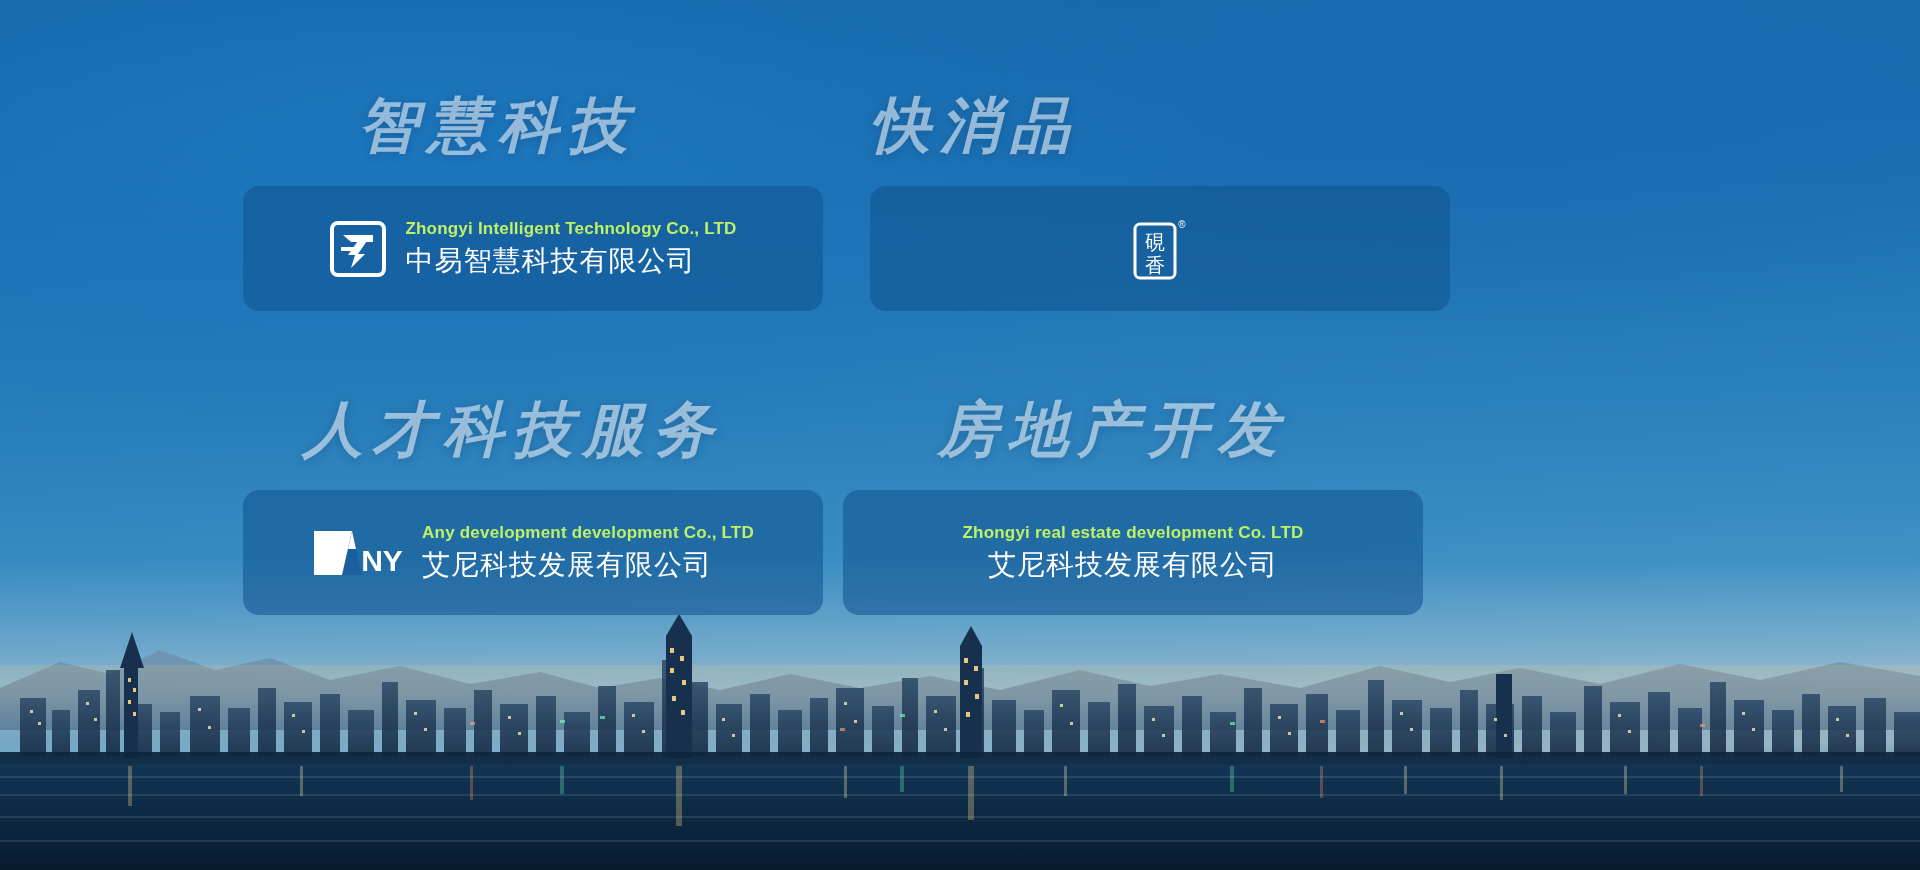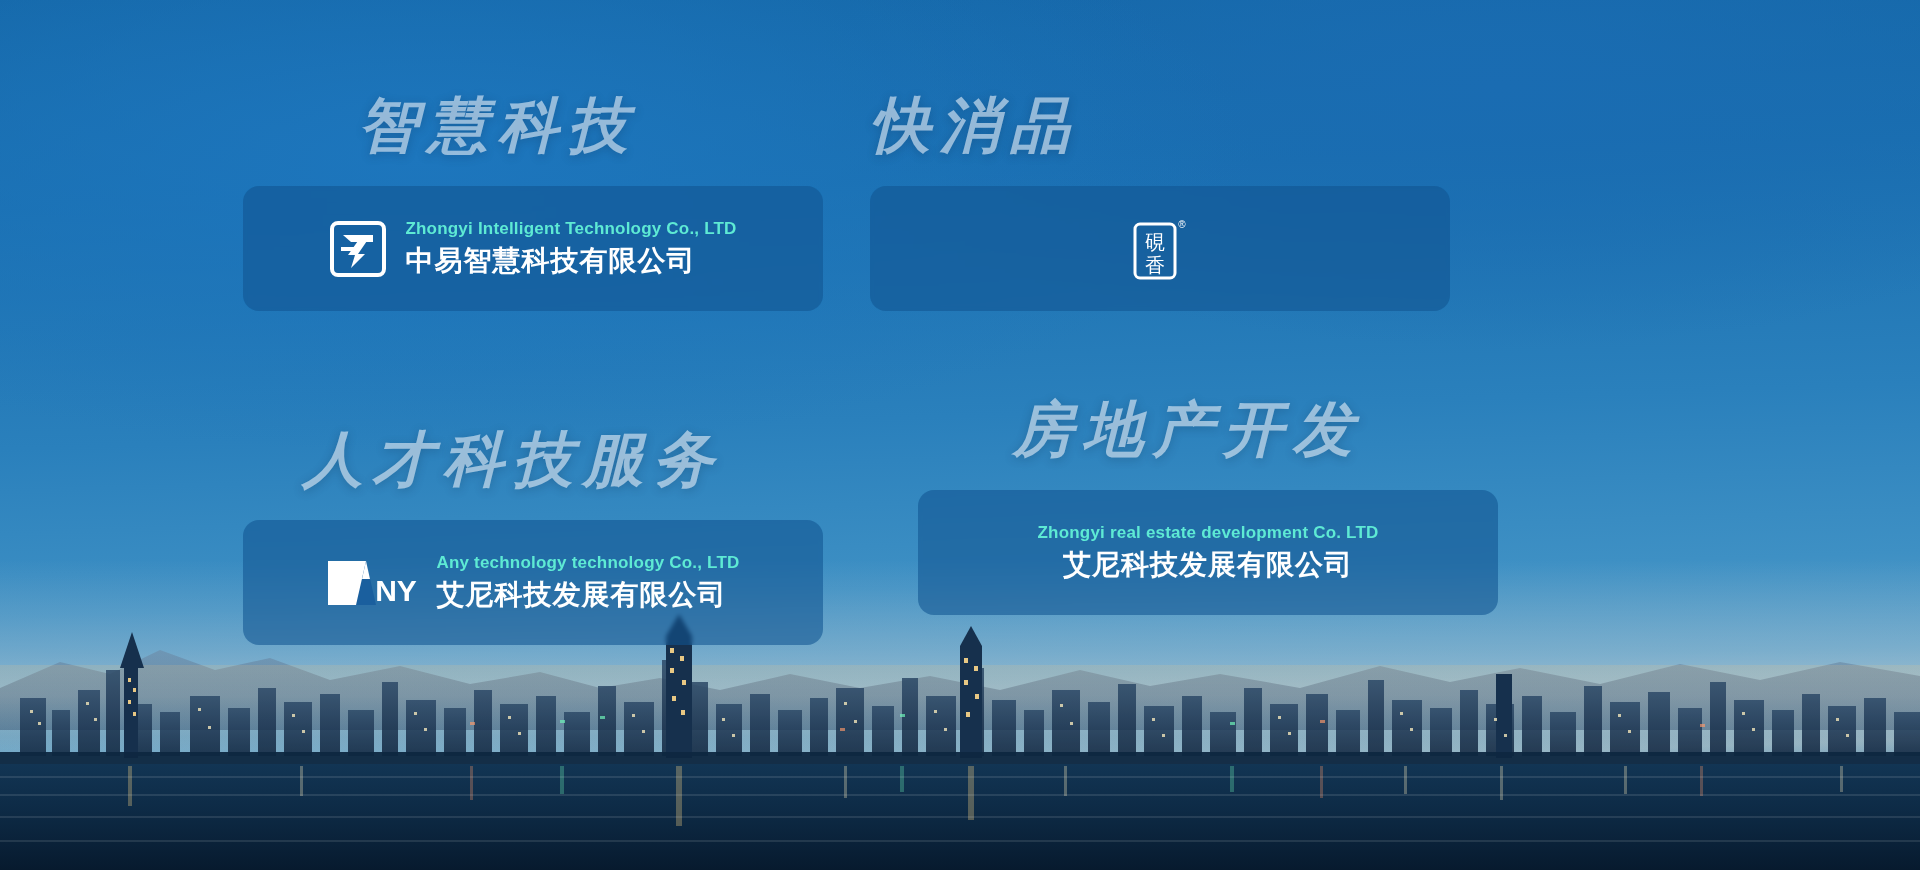--- a/index.html
+++ b/index.html
@@ -55,47 +55,47 @@
     align-items:center;
     justify-content:center;
     gap:18px;
     backdrop-filter:blur(2px);
   }
 
   .logo-box { flex:0 0 auto; display:flex; align-items:center; justify-content:center; }
 
   .names { display:flex; flex-direction:column; justify-content:center; }
   .name-en {
-    color:#5eead4;
+    color:#bef264;
     font-size:17px;
     font-weight:bold;
     letter-spacing:.2px;
     line-height:1.35;
     white-space:nowrap;
   }
   .name-cn {
     color:#ffffff;
     font-size:28px;
-    font-weight:bold;
+    font-weight:normal;
     letter-spacing:1px;
     line-height:1.3;
     white-space:nowrap;
     margin-top:2px;
   }
   .names.centered { align-items:center; text-align:center; }
 
   
   #q-tl { left:243px; top:96px; }
   #q-tr { left:870px; top:96px; }
   #q-bl { left:243px; top:400px; }
-  #q-br { left:918px; top:400px; }
+  #q-br { left:843px; top:400px; }
 
   #q-tl .section-title { margin-left:115px; }
   #q-tr .section-title { }
-  #q-bl .section-title { margin-left:60px;margin-top:30px; }
+  #q-bl .section-title { margin-left:60px; }
   #q-br .section-title { margin-left:95px; }
 </style>
 </head>
 <body>
 
 <div id="bg-sky"></div>
 <div id="bg-haze"></div>
 
 <svg id="skyline" viewBox="0 0 1920 300" preserveAspectRatio="none">
   <defs>
@@ -338,21 +338,21 @@
     <div class="card">
       <div class="logo-box">
         <svg width="92" height="56" viewBox="0 0 92 56">
           <path d="M2 50 L2 6 L40 6 L40 50 Z" fill="#ffffff"></path>
           <path d="M30 50 L40 6 L50 50 Z" fill="#1a5f9e"></path>
           <path d="M36 24 L40 6 L44 24 Z" fill="#ffffff"></path>
           <text x="70" y="46" font-family="'Liberation Sans', sans-serif" font-size="30" font-weight="bold" fill="#ffffff" text-anchor="middle">NY</text>
         </svg>
       </div>
       <div class="names">
-        <div class="name-en">Any technology technology Co., LTD</div>
+        <div class="name-en">Any development development Co., LTD</div>
         <div class="name-cn">艾尼科技发展有限公司</div>
       </div>
     </div>
   </div>
 
   <div class="quadrant" id="q-br">
     <div class="section-title">房地产开发</div>
 
     <div class="card">
       <div class="names centered">

